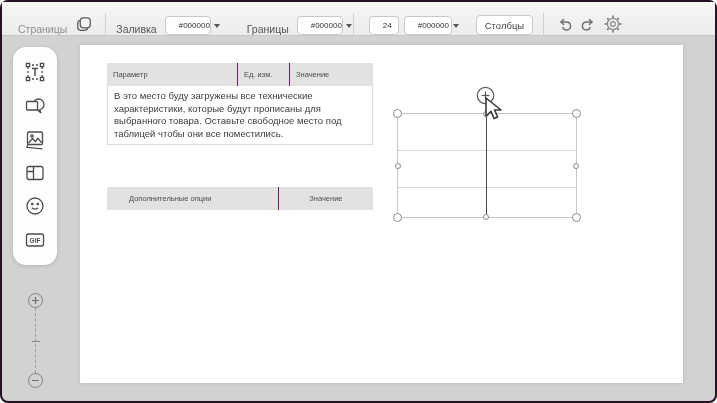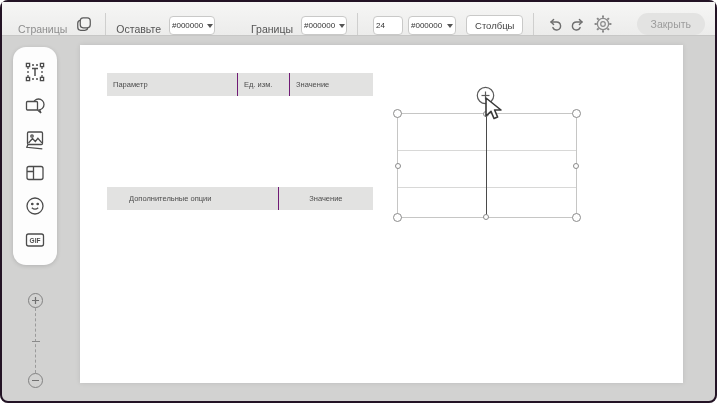--- a/index.html
+++ b/index.html
@@ -6,21 +6,21 @@
   .app{position:relative;width:717px;height:403px;background:#d2d2d1;border-radius:8px;overflow:hidden;
        box-shadow:inset 0 0 0 2px #231325;}
   
   .toolbar{position:absolute;left:2px;top:2px;right:2px;height:34px;
            background:linear-gradient(#f6f6f5,#ececeb);border-bottom:1px solid #c7c7c6;
            display:flex;align-items:flex-end;padding:0 10px 0 16px;box-sizing:border-box;}
   .tb-label{font-size:10.5px;color:#555;white-space:nowrap;}
   .tb-label.muted{color:#8d8d8d;}
   .tb-divider{width:1px;height:22px;background:#cfcfce;margin:0 10px;flex:0 0 auto;}
   .tb-select{display:flex;align-items:center;justify-content:space-between;gap:4px;background:#fff;
-             border:1px solid #c9c9c8;border-radius:4px;height:19px;padding:0 2px;box-sizing:border-box;
+             border:1px solid #c9c9c8;border-radius:4px;height:19px;padding:0 13px;box-sizing:border-box;
              font-size:8px;color:#333;cursor:pointer;white-space:nowrap;}
   .caret{width:0;height:0;border-left:3px solid transparent;border-right:3px solid transparent;
          border-top:4px solid #555;flex:0 0 auto;}
   .tb-btn{background:#fff;border:1px solid #c9c9c8;border-radius:4px;height:20px;padding:0 8px;
           font-size:9.5px;color:#444;display:flex;align-items:center;cursor:pointer;}
   .icon-btn{width:22px;height:22px;display:flex;align-items:center;justify-content:center;cursor:pointer;}
   .pill{border:none;border-radius:12px;height:22px;padding:0 14px;font-size:10.5px;cursor:pointer;}
   .pill.close{background:#e3e3e2;color:#9c9c9c;}
   .spacer{flex:1;}
   
@@ -63,21 +63,21 @@
     <span class="tb-label muted">Страницы</span>
     <span class="icon-btn" style="margin-left:6px;">
       <svg width="20" height="20" viewBox="0 0 24 24" fill="none" stroke="#5a5a5a" stroke-width="1.5">
         <rect x="4.5" y="7.5" width="12" height="12" rx="3.5"></rect>
         <rect x="7.5" y="4.5" width="12" height="12" rx="3.5" fill="#f3f3f2"></rect>
       </svg>
     </span>
 
     <span class="tb-divider"></span>
 
-    <span class="tb-label">Оставьте</span>
+    <span class="tb-label">Заливка</span>
     <span class="tb-select" style="width:46px;margin-left:8px;">
       <span>#000000</span>
       <span class="caret"></span>
     </span>
 
     <span class="tb-label" style="margin-left:12px;padding-left:24px;">Границы</span>
     <span class="tb-select" style="width:46px;margin-left:8px;">
       <span>#000000</span>
       <span class="caret"></span>
     </span>
@@ -85,21 +85,21 @@
     <span class="tb-divider"></span>
 
     <span class="tb-select" style="width:30px;margin-left:5px;gap:36px;">
       <span>24</span>
       <span class="caret"></span>
     </span>
     <span class="tb-select" style="width:48px;margin-left:5px;">
       <span>#000000</span>
       <span class="caret"></span>
     </span>
-    <button class="tb-btn" style="margin-left:10px;">Столбцы</button>
+    <button class="tb-btn" style="margin-left:24px;">Столбцы</button>
 
     <span class="tb-divider"></span>
 
     <span class="icon-btn">
       <svg width="17" height="15" viewBox="0 0 17 15" fill="none" stroke="#6e6e6e" stroke-width="1.4" stroke-linecap="round" stroke-linejoin="round">
         <path d="M4 5 H9.5 a4 4 0 1 1 -3.6 5.6"></path>
         <path d="M6.6 2.4 L4 5 L6.6 7.6"></path>
       </svg>
     </span>
     <span class="icon-btn">
@@ -120,21 +120,20 @@
           <line x1="3.1" y1="3.1" x2="4.6" y2="4.6"></line>
             <line x1="13.4" y1="13.4" x2="14.9" y2="14.9"></line>
           <line x1="14.9" y1="3.1" x2="13.4" y2="4.6"></line>
             <line x1="4.6" y1="13.4" x2="3.1" y2="14.9"></line>
         </g>
       </svg>
     </span>
 
     <span class="spacer"></span>
 
-    <button class="pill close">Закрыть</button>
 
   </div>
 
   <div class="side-panel">
     <span class="tool">
       <svg width="24" height="24" viewBox="0 0 24 24" fill="none" stroke="#4c4c4c" stroke-width="1.3">
         <rect x="5" y="5" width="14" height="14" stroke-dasharray="2 2"></rect>
         <rect x="3.4" y="3.4" width="3.2" height="3.2" fill="#fff"></rect>
         <rect x="17.4" y="3.4" width="3.2" height="3.2" fill="#fff"></rect>
         <rect x="3.4" y="17.4" width="3.2" height="3.2" fill="#fff"></rect>
@@ -192,26 +191,27 @@
     </span>
     <button class="zoom-btn">
       <svg width="9" height="9" viewBox="0 0 9 9" stroke="#707070" stroke-width="1.2">
         <line x1="1" y1="4.5" x2="8" y2="4.5"></line>
       </svg>
     </button>
   </div>
 
   <div class="page">
 
-    <div class="doc-table" style="left:27px;top:28px;">
+    <div class="doc-table" style="left:27px;top:18px;">
       <div class="doc-head">
         <span class="cell" style="width:130px;">Параметр</span>
         <span class="cell" style="width:52px;">Ед. изм.</span>
         <span class="cell" style="width:84px;">Значение</span>
       </div>
+      <div class="doc-body">В это место буду загружены все технические характеристики, которые будут прописаны для выбранного товара. Оставьте свободное место под таблицей чтобы они все поместились.</div>
     </div>
 
     <div class="doc-table" style="left:27px;top:142px;">
       <div class="doc-head">
         <span class="cell" style="width:165px;margin-left:16px;">Дополнительные опции</span>
         <span class="cell" style="width:101px;text-align:center;">Значение</span>
       </div>
     </div>
 
     <div class="sel-table">

